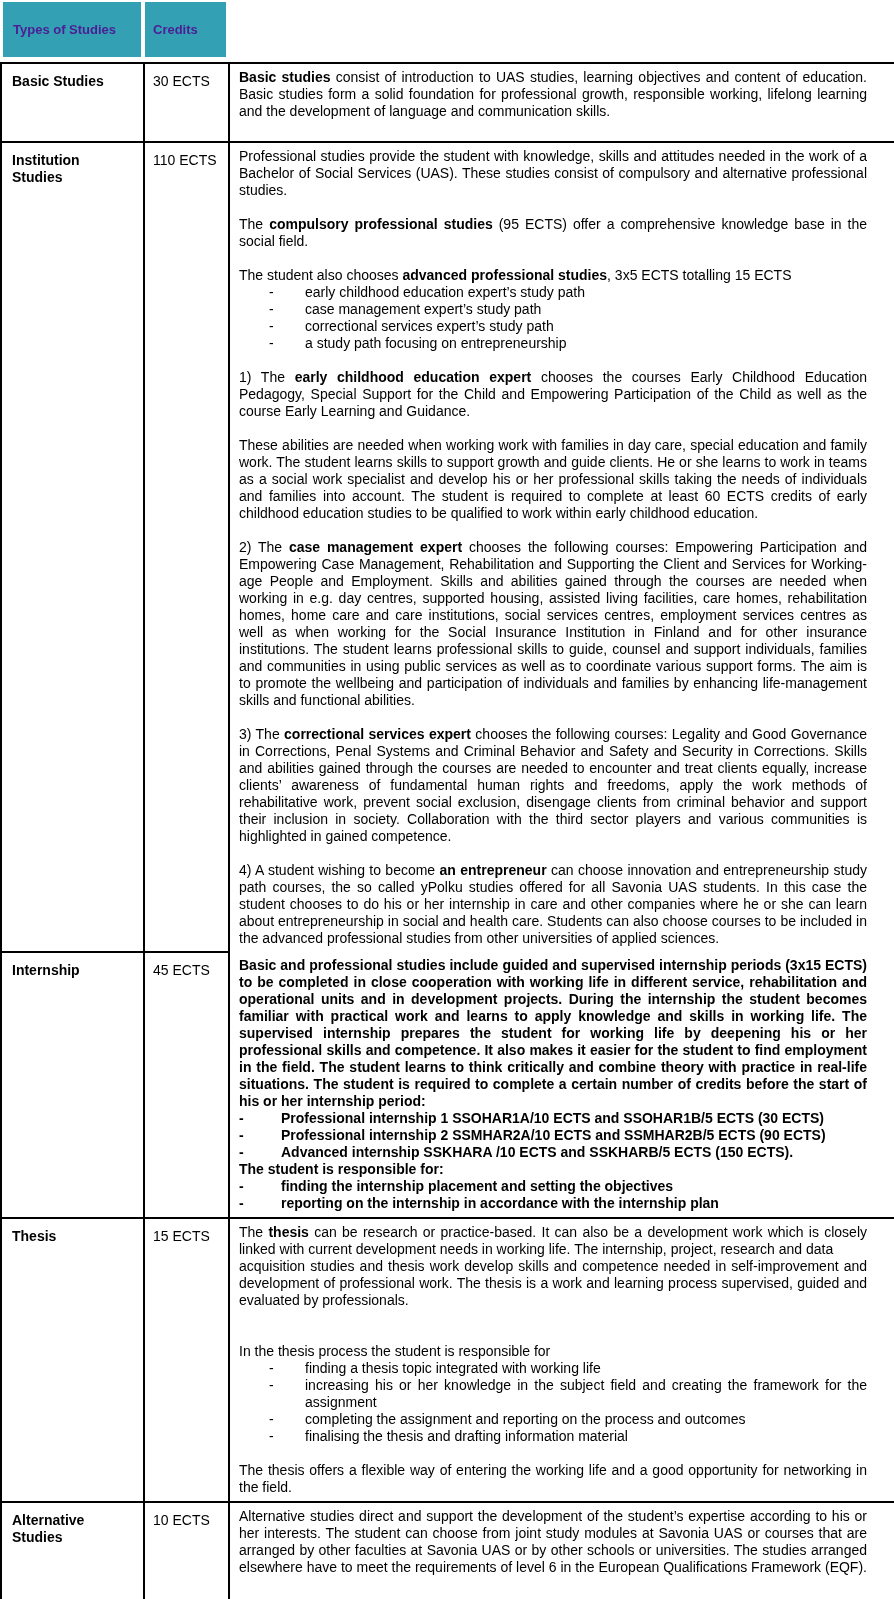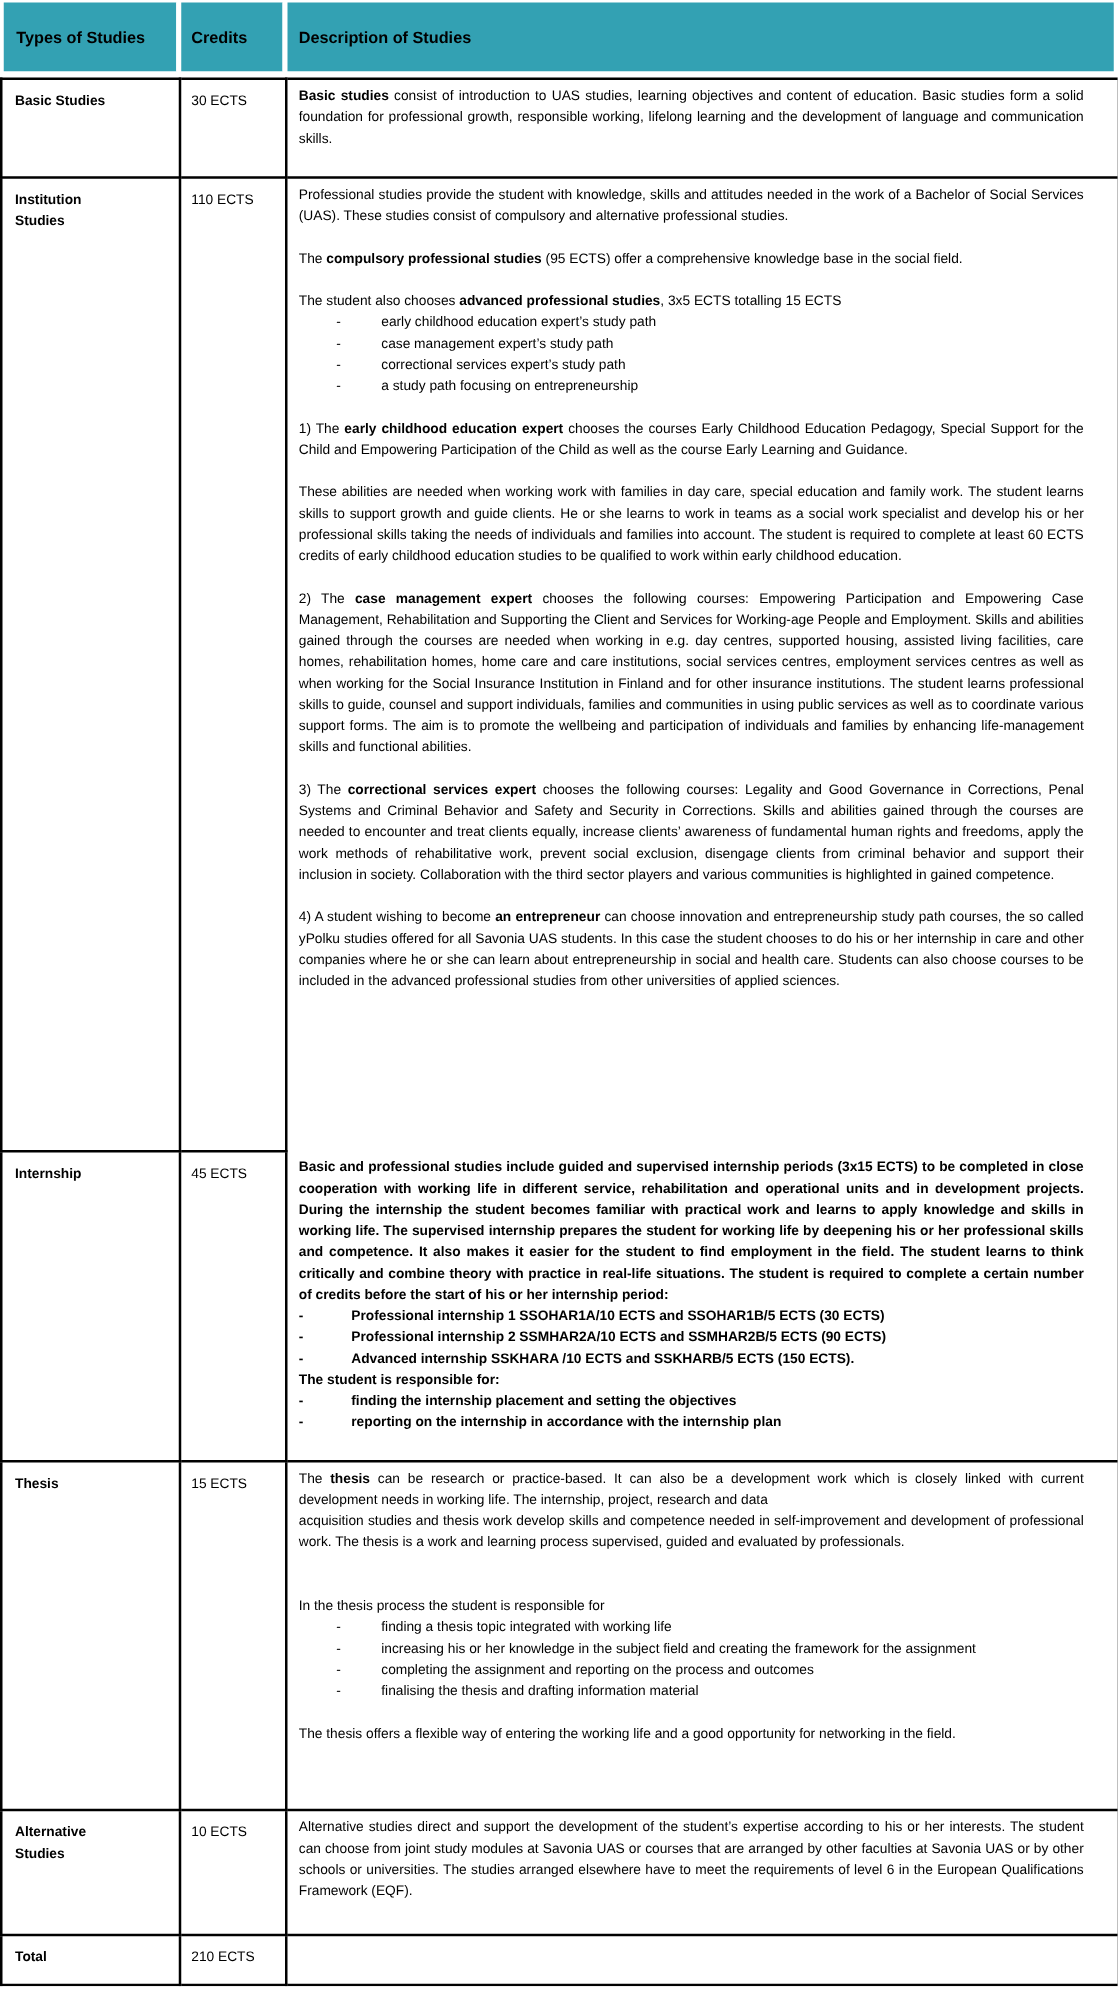--- a/index.html
+++ b/index.html
@@ -5,29 +5,29 @@
   :root{
     --teal:#33a1b3;
     --border:#000000;
   }
   html,body{margin:0;padding:0;background:#ffffff;}
   body{font-family:"Liberation Sans",sans-serif;color:#000;}
   .page{width:894px;}
 
   
   .thead{display:flex;height:55px;margin:2px 3px 5px 3px;}
-  .hcell{background:var(--teal);color:#000000;font-weight:bold;font-size:13px;display:flex;align-items:center;}
+  .hcell{background:var(--teal);color:#4c1d95;font-weight:bold;font-size:13px;display:flex;align-items:center;}
   .hc1{width:138px;padding-left:10px;box-sizing:border-box;}
   .hgap{width:4px;background:#fff;}
   .hc2{width:81px;padding-left:8px;box-sizing:border-box;}
   .hc3{flex:1;padding-left:9px;box-sizing:border-box;}
 
   
   table{border-collapse:collapse;width:894px;table-layout:fixed;}
-  td{border:2px solid var(--border);vertical-align:top;font-size:11px;line-height:17px;word-wrap:break-word;}
+  td{border:2px solid var(--border);vertical-align:top;font-size:14px;line-height:17px;word-wrap:break-word;}
   td.c1{padding:9px 8px 4px 10px;font-weight:bold;}
   td.c2{padding:9px 4px 4px 8px;}
   td.c3{padding:5px 27px 5px 9px;text-align:justify;margin-left:28px;}
   .type-line{white-space:nowrap;}
   .type-line + .type-line{margin-top:0;}
   .para{margin:0;}
   .gap{height:17px;}
   .li{display:flex;text-align:left;}
   .li .dash{flex:0 0 42px;}
   .li .li-text{flex:1;text-align:justify;}
@@ -39,21 +39,20 @@
 </head>
 <body>
 
 <div class="page">
 
   <div class="thead">
     <div class="hcell hc1">Types of Studies</div>
     <div class="hgap"></div>
     <div class="hcell hc2">Credits</div>
     <div class="hgap"></div>
-    <div class="hcell hc3">Description of Studies</div>
   </div>
 
   <table>
     <colgroup>
       <col style="width:143px">
       <col style="width:85px">
       <col style="width:666px">
     </colgroup>
     <tbody id="tbody">
         <tr style="height: 79px;">

